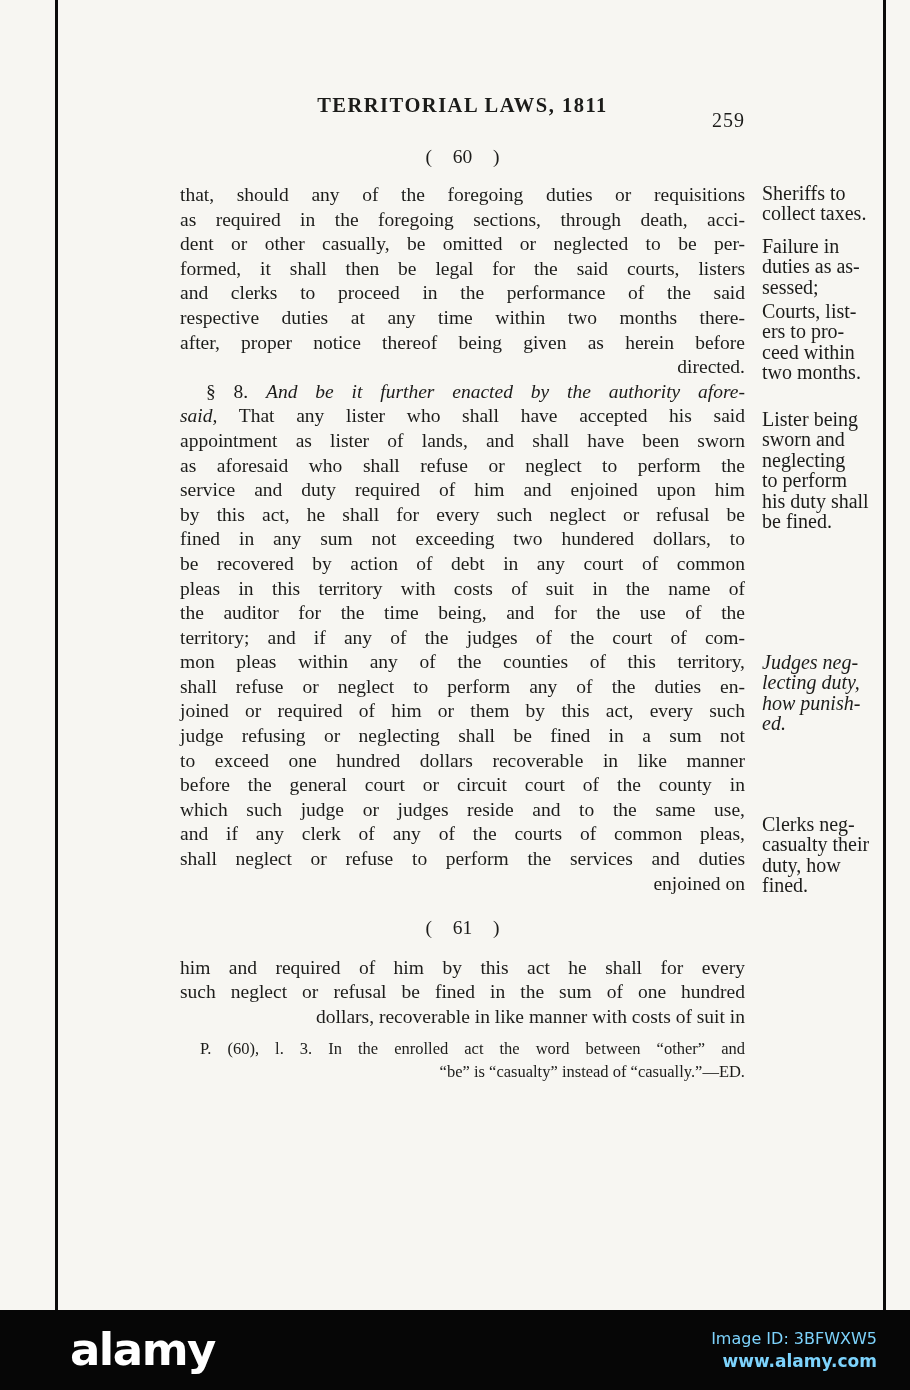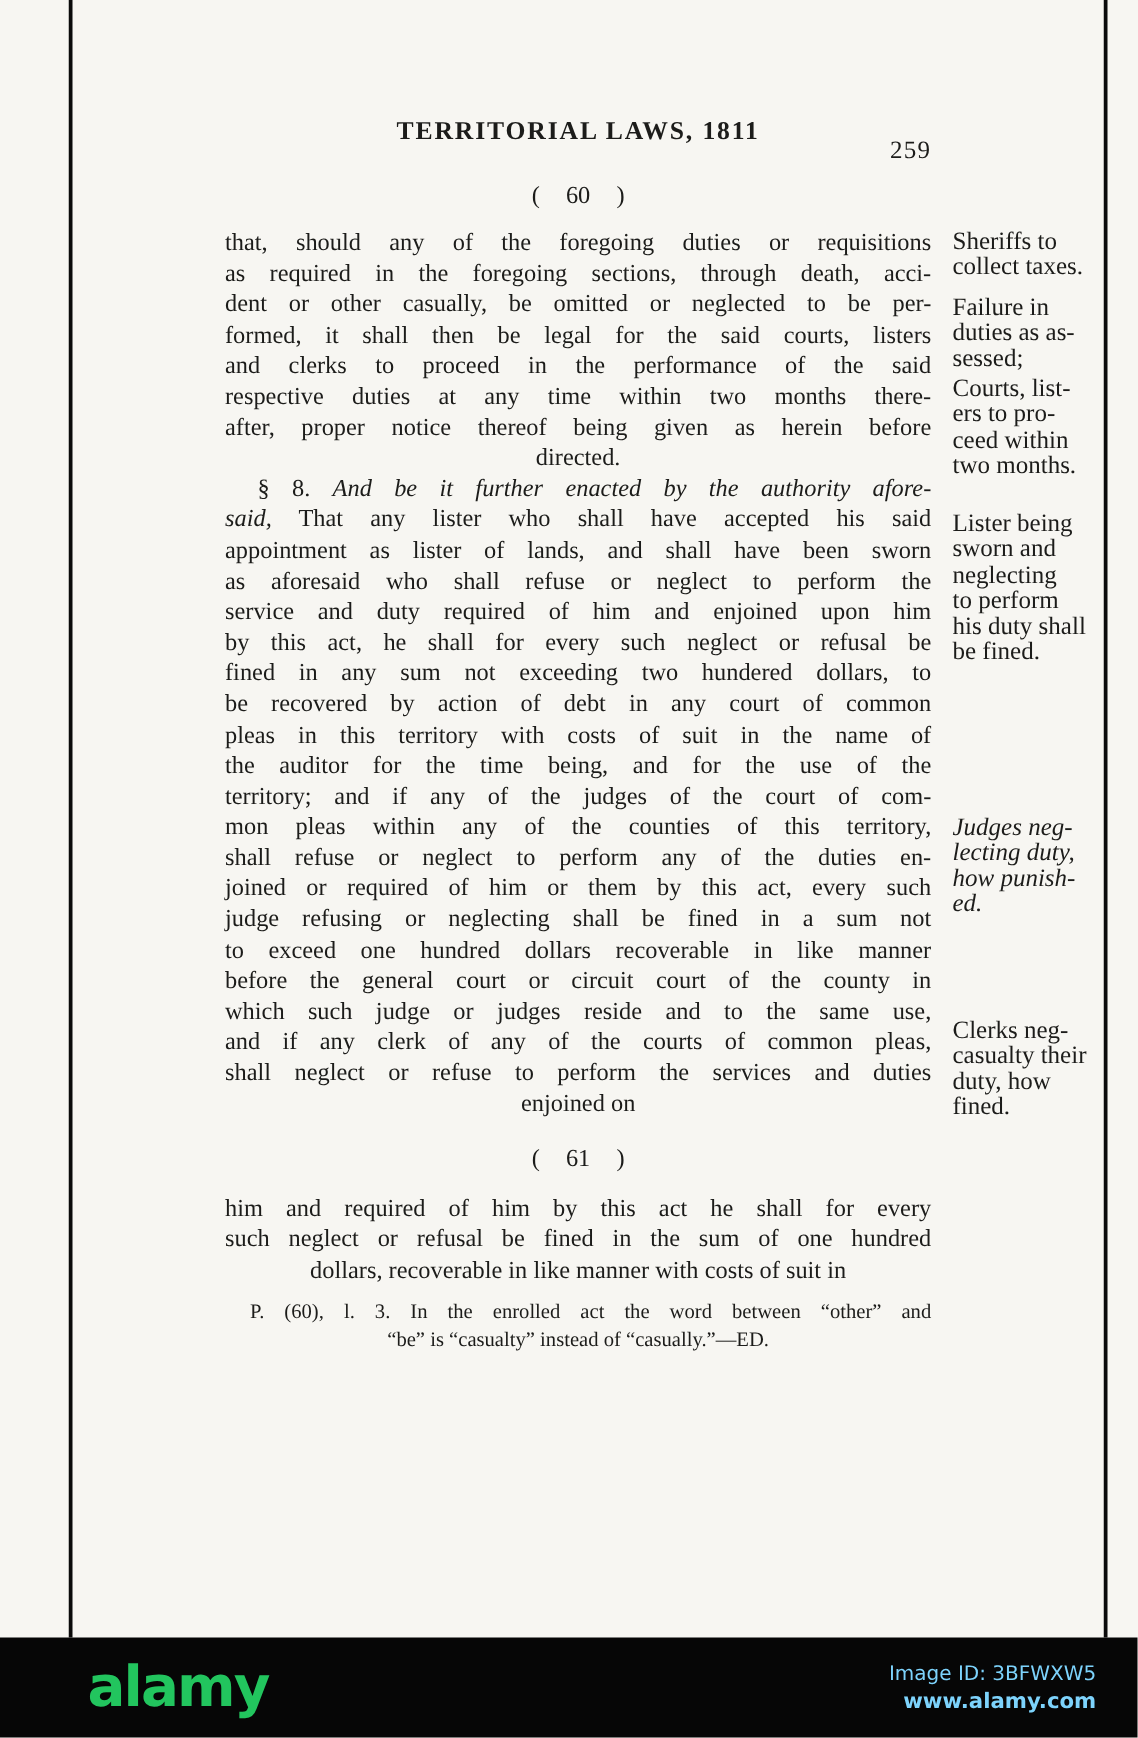--- a/index.html
+++ b/index.html
@@ -24,21 +24,21 @@
 
   .section-marker { font-size: 19.5px; word-spacing: 16px; text-align: center; }
   .marker-60 { position: absolute; left: 180px; top: 146px; width: 565px; }
   .marker-61 { margin: 20px 0 15px 0; }
 
   .body-col {
     position: absolute; left: 180px; top: 183px; width: 565px;
     font-size: 19.5px; line-height: 24.6px;
   }
   .jline { text-align: justify; text-align-last: justify; }
-  .lline { text-align: center; }
+  .lline { text-align: right; }
   .indent { text-indent: 26px; }
   .ital { font-style: italic; }
 
   .footnote { margin-top: 7px; font-size: 16.5px; line-height: 23px; }
   .footnote div:first-child { text-indent: 20px; }
 
   .mnote {
     position: absolute; left: 762px; width: 122px;
     font-size: 20px; line-height: 20.4px; text-align: left;
   }
@@ -46,21 +46,21 @@
   .n4 { top: 409px; } .n5 { top: 652px; font-style: italic; } .n6 { top: 814px; }
 
   .alamy-bar {
     position: absolute; left: 0; top: 1310px; width: 910px; height: 80px;
     background: #060606; box-sizing: border-box;
     display: flex; align-items: center; justify-content: space-between;
     padding: 0 33px 0 70px;
     font-family: "DejaVu Sans", sans-serif;
   }
   .alamy-logo {
-    color: #22c55e; font-weight: bold; font-size: 45px; letter-spacing: -1.5px;
+    color: #ffffff; font-weight: bold; font-size: 45px; letter-spacing: -1.5px;
     line-height: 80px;
   }
   .alamy-meta { text-align: right; color: #7dd3fc; margin-left: 26px; }
   .alamy-meta .img-id { font-size: 16px; line-height: 22px; }
   .alamy-meta .url    { font-size: 17px; line-height: 22px; font-weight: bold; }
 </style>
 </head>
 <body>
 
 <div class="scan-edge left"></div>

